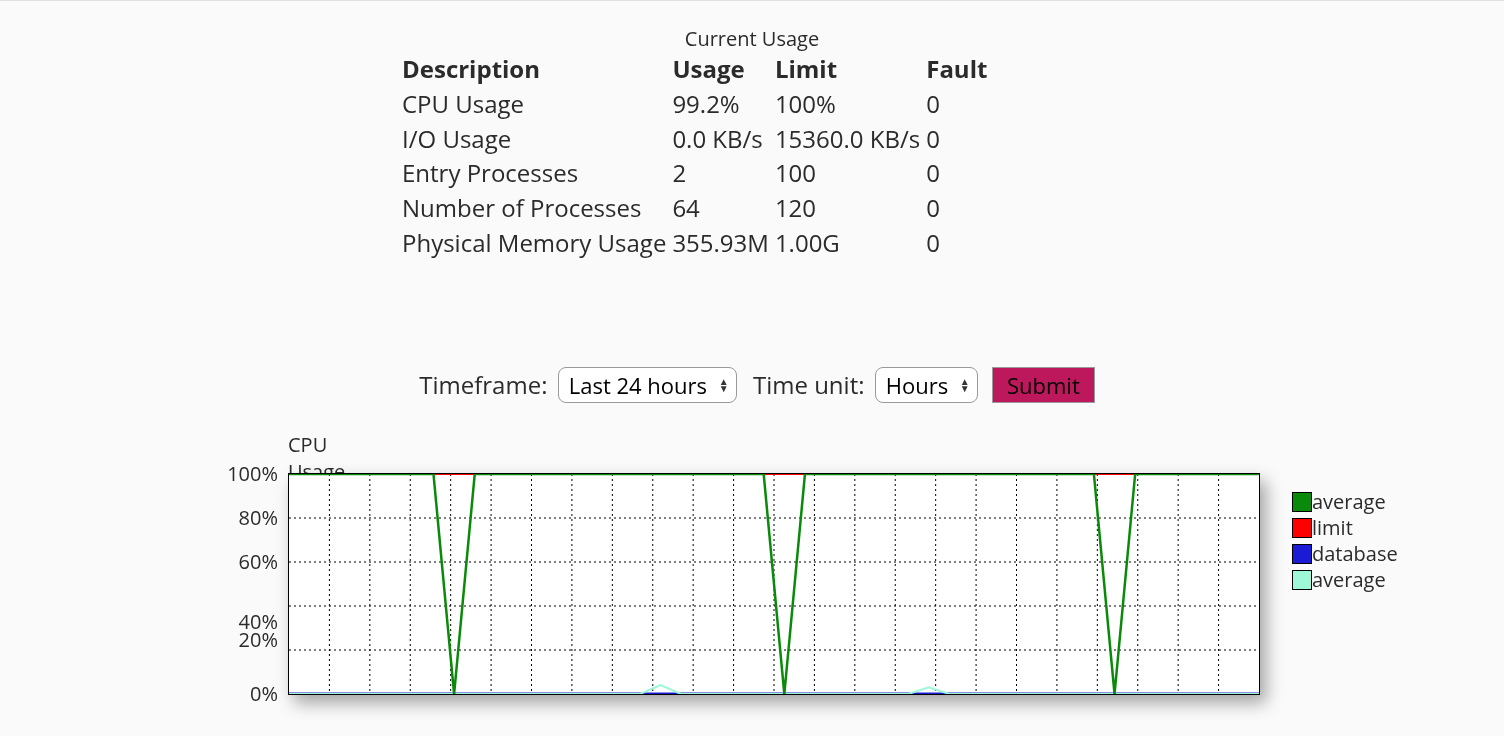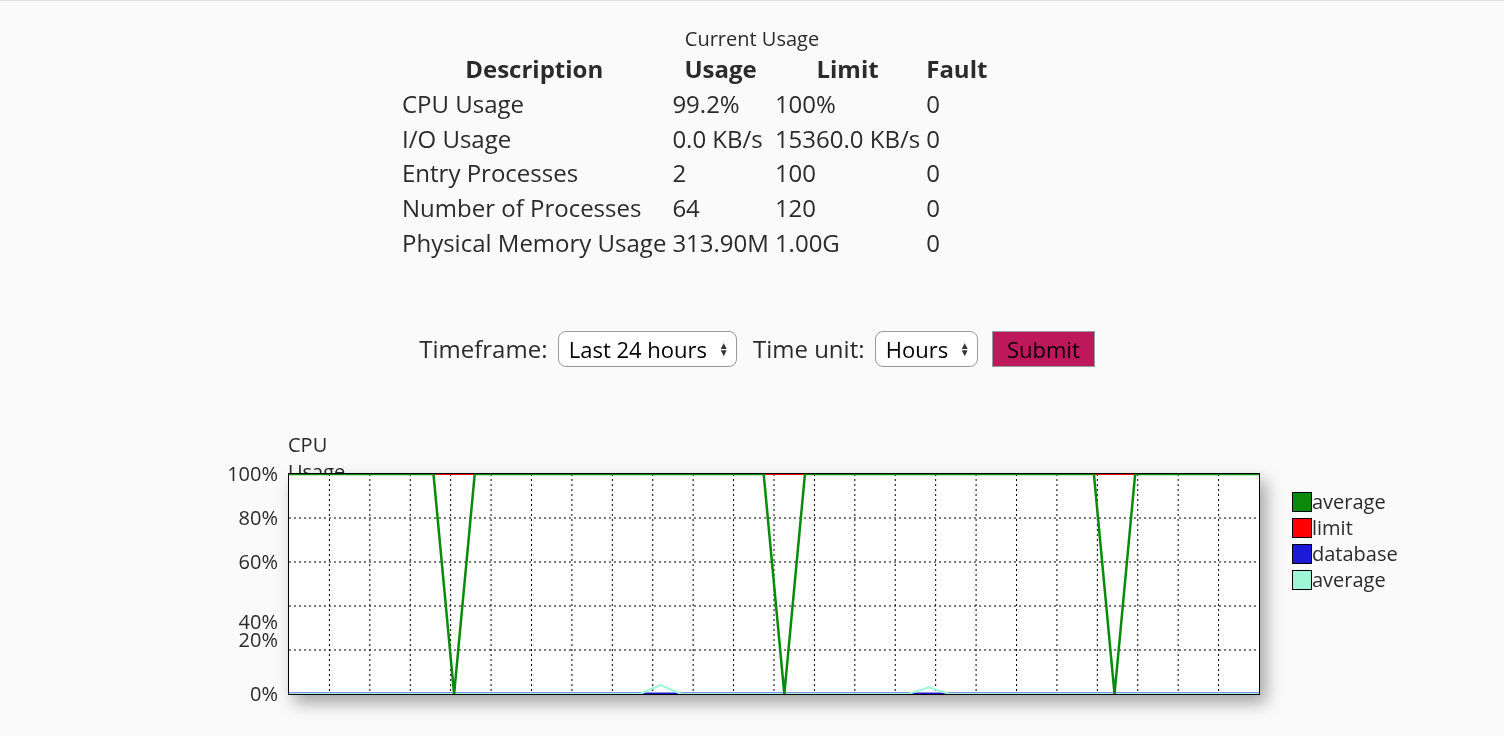--- a/index.html
+++ b/index.html
@@ -27,21 +27,21 @@
   .usage-title{
     text-align:center;
     font-size:20px;
   }
   table.usage{
     border-collapse:collapse;
     font-size:24px;
     line-height:1.45;
   }
   table.usage th{
-    text-align:center;
+    text-align:left;
     font-weight:700;
     padding:0 6px 0 0;
   }
   table.usage td{
     padding:0 6px 0 0;
     white-space:nowrap;
   }
 
   
   .controls{
@@ -59,20 +59,21 @@
     border:1px solid #9a9a9a;
     border-radius:8px;
     background:#fff;
     appearance:none;
     -webkit-appearance:none;
     position:relative;
   }
   .select-wrap{
     position:relative;
     display:inline-block;
+    margin-top:36px;
   }
   .select-wrap::after{
     content:"";
     position:absolute;
     right:10px;
     top:50%;
     transform:translateY(-50%);
     width:0;height:0;
     pointer-events:none;
   }
@@ -196,21 +197,21 @@
             <td>0</td>
           </tr>
           <tr>
             <td>Number of Processes</td>
             <td>64</td>
             <td>120</td>
             <td>0</td>
           </tr>
           <tr>
             <td>Physical Memory Usage</td>
-            <td>313.90M</td>
+            <td>355.93M</td>
             <td>1.00G</td>
             <td>0</td>
           </tr>
         </tbody>
     </table>
   </div>
 
   <div class="controls">
     <label>Timeframe:</label>
     <span class="select-wrap">

